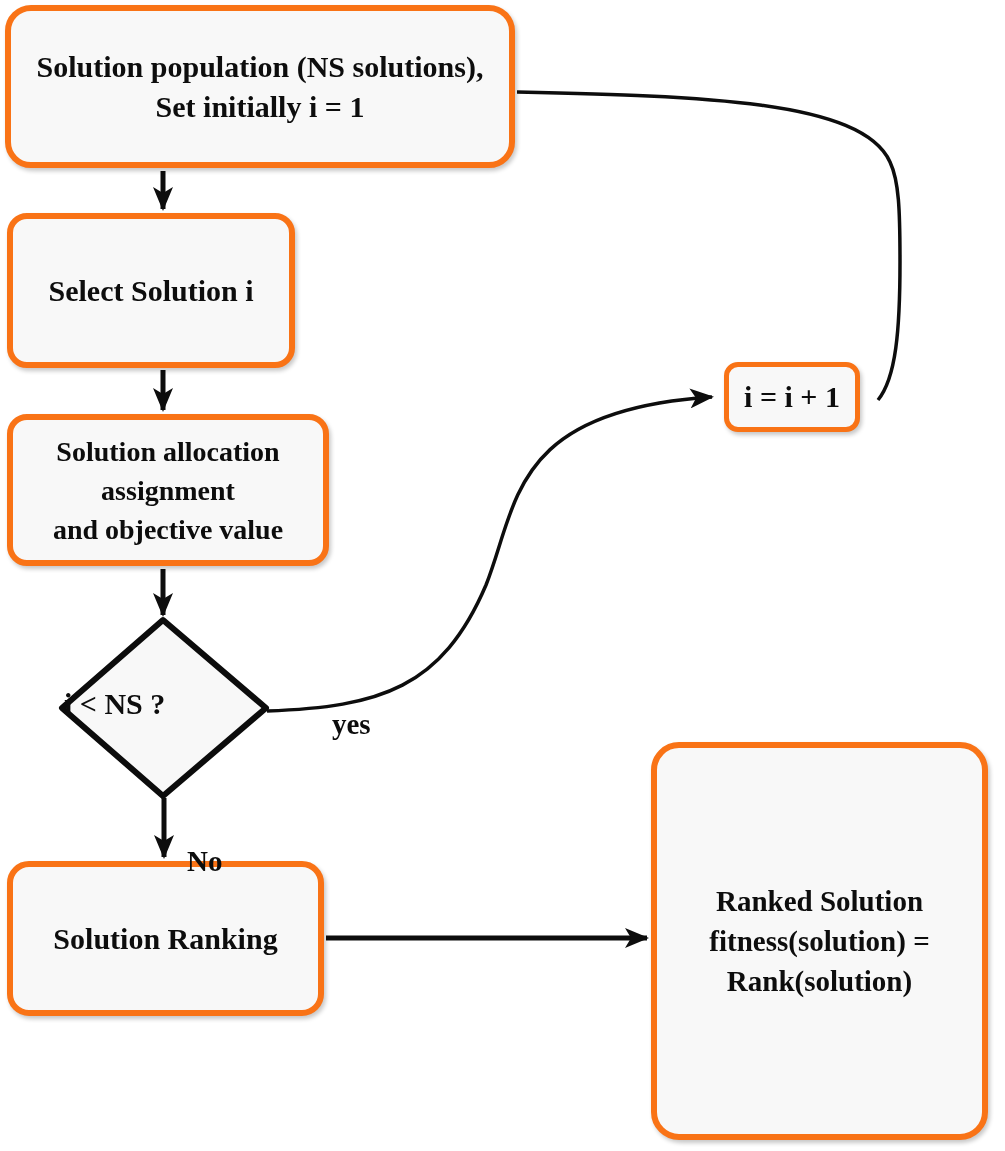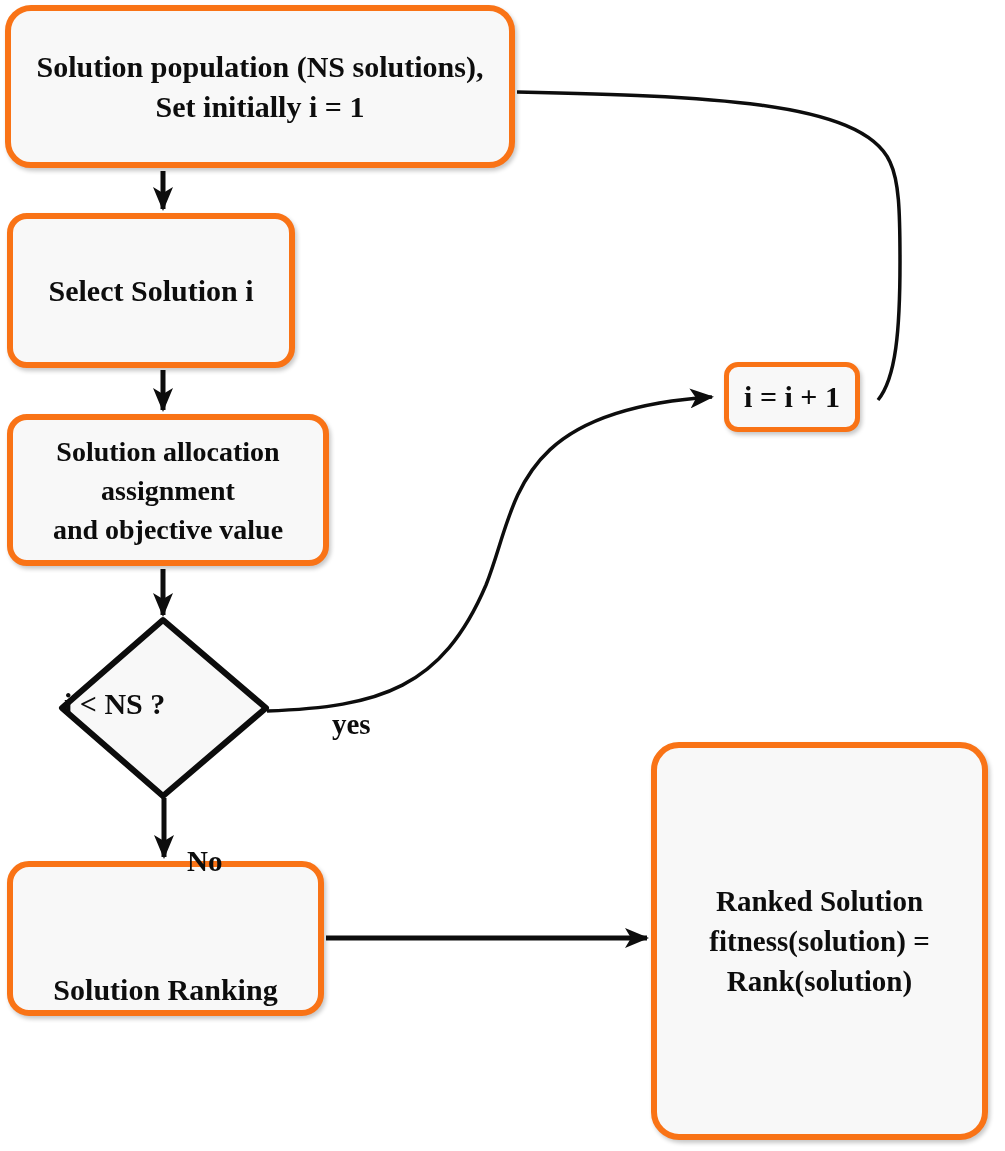--- a/index.html
+++ b/index.html
@@ -29,21 +29,21 @@
     color: #0d0d0d;
     font-weight: bold;
     box-shadow: 2px 3px 4px rgba(0,0,0,0.22);
   }
   .node .line { white-space: nowrap; }
 
   #node-population { left: 5px;   top: 5px;   width: 510px; height: 163px; border-radius: 26px; font-size: 30px; line-height: 40px; }
   #node-select     { left: 7px;   top: 213px; width: 288px; height: 155px; border-radius: 20px; font-size: 30px; line-height: 40px; }
   #node-allocation { left: 7px;   top: 414px; width: 322px; height: 152px; border-radius: 20px; font-size: 28px; line-height: 39px; }
   #node-increment  { left: 724px; top: 362px; width: 136px; height: 70px;  border-radius: 14px; font-size: 30px; line-height: 34px; border-width: 5px; }
-  #node-ranking    { left: 7px;   top: 861px; width: 317px; height: 155px; border-radius: 22px; font-size: 30px; line-height: 40px; justify-content: flex-end; }
+  #node-ranking    { left: 7px;   top: 861px; width: 317px; height: 155px; border-radius: 22px; font-size: 30px; line-height: 40px; }
   #node-ranked     { left: 651px; top: 742px; width: 337px; height: 398px; border-radius: 28px; font-size: 29px; line-height: 40px; text-align: right; }
 
   #decision-label {
     position: absolute;
     left: 64px; top: 687px; width: 200px;
     color: #0d0d0d;
     font-weight: bold;
     font-size: 30px;
   }
   .edge-label {

